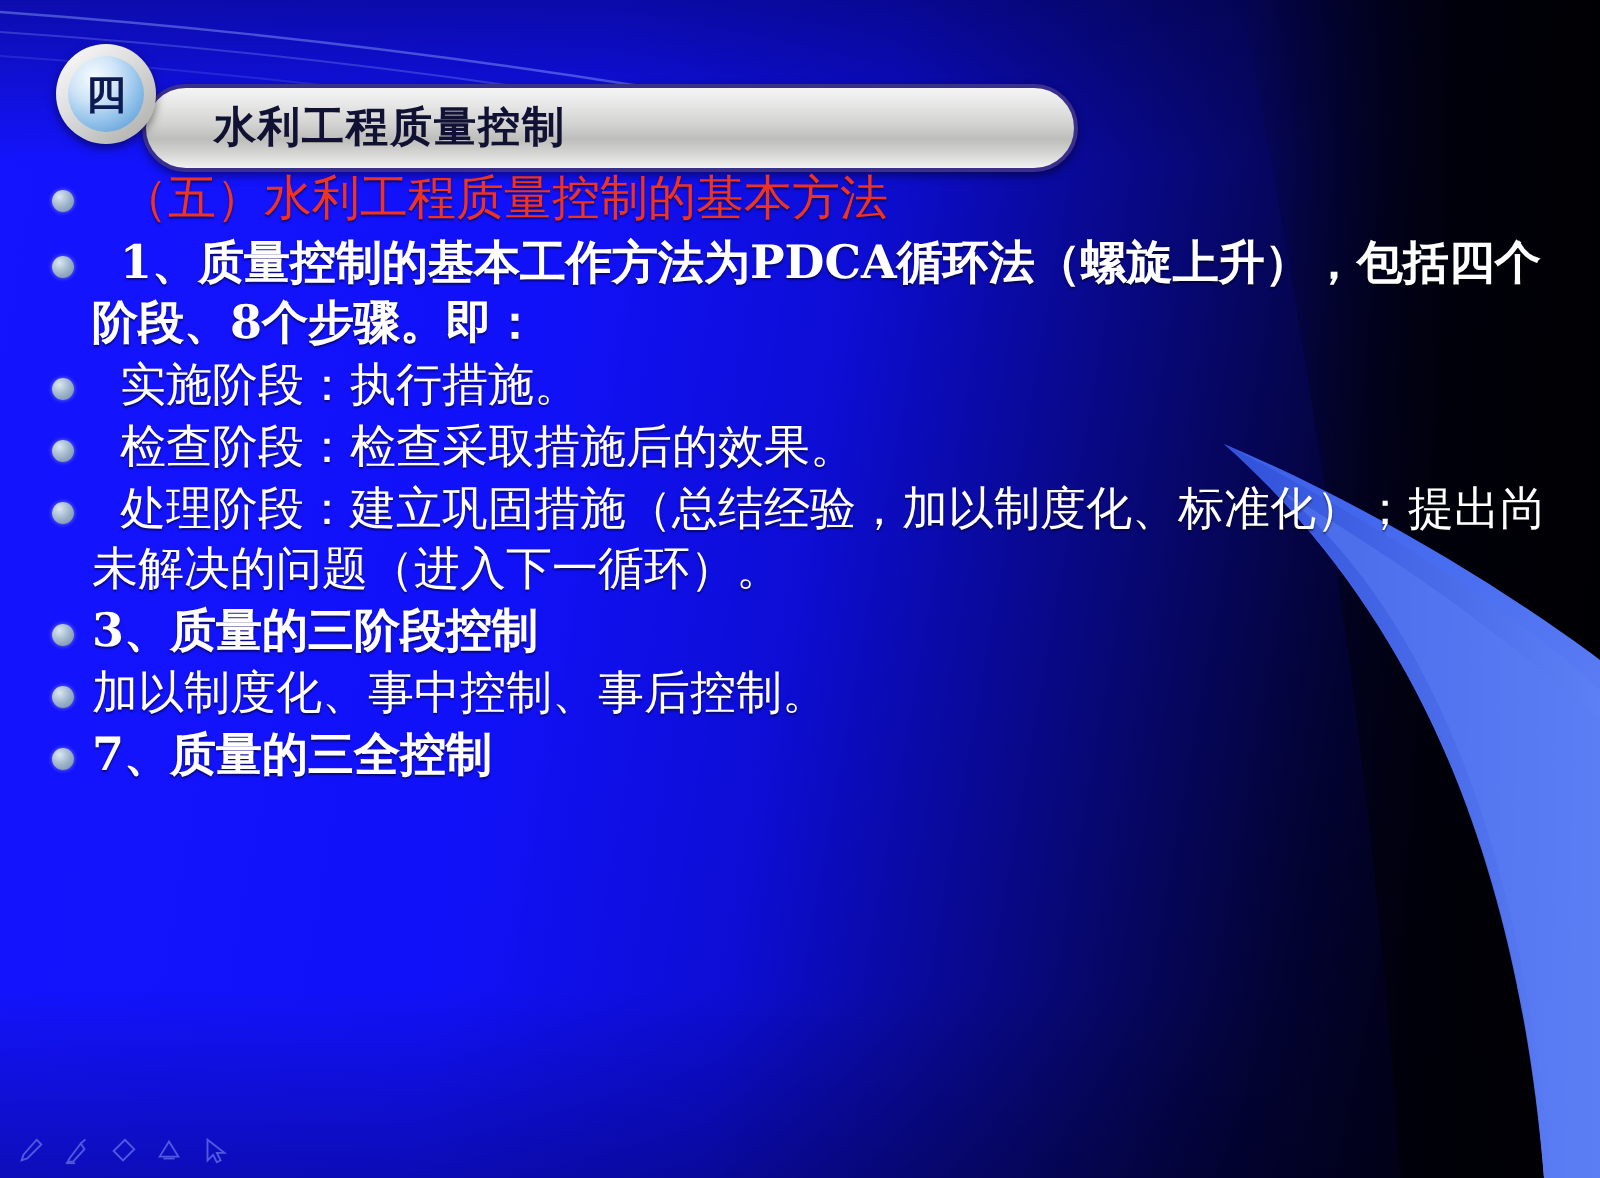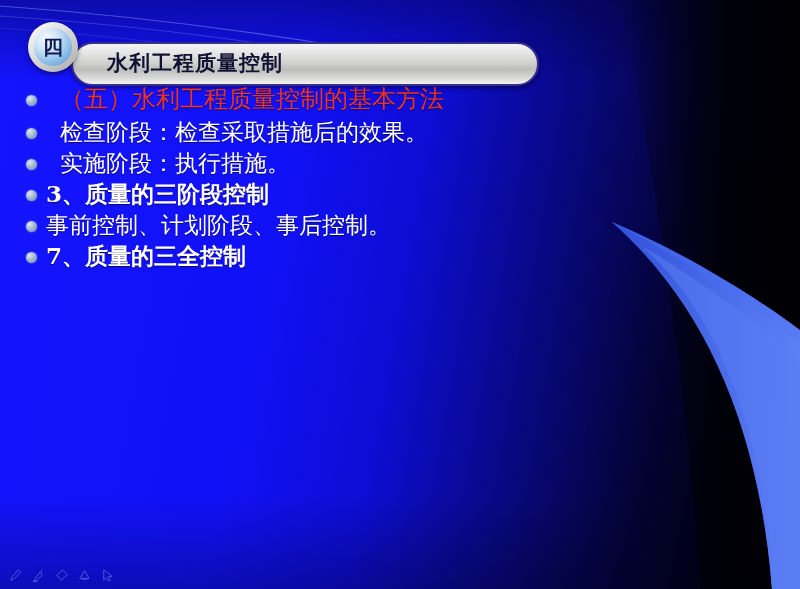--- a/index.html
+++ b/index.html
@@ -236,41 +236,49 @@
     </div>
   </div>
 
   <div class="body-area">
 
     <div class="line l-heading">
       <span class="bullet"></span>
       <span class="txt heading">（五）水利工程质量控制的基本方法</span>
     </div>
 
-
+    <div class="line tight">
+      <span class="bullet"></span>
+      <span class="txt indent strong">1、质量控制的基本工作方法为PDCA循环法（螺旋上升），包括四个阶段、8个步骤。即：</span>
+    </div>
+
+
+    <div class="line tight">
+      <span class="bullet"></span>
+      <span class="txt indent">实施阶段：执行措施。</span>
+    </div>
 
     <div class="line tight">
       <span class="bullet"></span>
       <span class="txt indent">检查阶段：检查采取措施后的效果。</span>
     </div>
 
     <div class="line tight">
       <span class="bullet"></span>
-      <span class="txt indent">实施阶段：执行措施。</span>
-    </div>
-
+      <span class="txt indent">处理阶段：建立巩固措施（总结经验，加以制度化、标准化）；提出尚未解决的问题（进入下一循环）。</span>
+    </div>
 
     <div class="line tight">
       <span class="bullet"></span>
       <span class="txt strong">3、质量的三阶段控制</span>
     </div>
 
     <div class="line tight">
       <span class="bullet"></span>
-      <span class="txt">事前控制、计划阶段、事后控制。</span>
+      <span class="txt">加以制度化、事中控制、事后控制。</span>
     </div>
 
     <div class="line tight">
       <span class="bullet"></span>
       <span class="txt strong">7、质量的三全控制</span>
     </div>
 
 
   </div>
 

